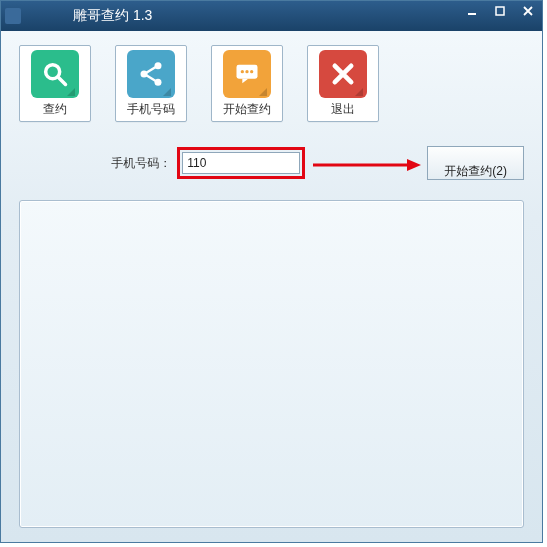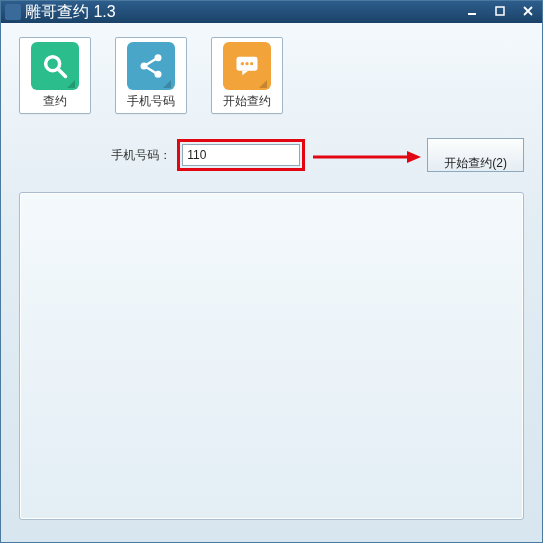--- a/index.html
+++ b/index.html
@@ -12,27 +12,28 @@
     overflow: hidden;
   }
   .window {
     width: 543px;
     height: 543px;
     background: linear-gradient(to bottom, #f5fafd 0%, #e3edf4 40%, #d8e6ef 100%);
     border: 1px solid #4a7aa0;
     position: relative;
   }
   .titlebar {
-    height: 22px;
+    height: 30px;
     background: linear-gradient(to bottom, #2d5d8c, #1a4268);
     display: flex;
     align-items: center;
     color: #fff;
-    font-size: 16px;
-    position: relative;
+    font-size: 14px;
+    position: relative;
+    gap: 48px;
   }
   .titlebar .icon {
     width: 16px; height: 16px;
     margin: 0 4px;
     background: #3a6a9a;
     border-radius: 2px;
     display:inline-block;
   }
   .titlebar .title { flex: 1; }
   .winbtns { display: flex; height: 100%; }
@@ -186,20 +187,28 @@
               <rect x="3" y="4" width="18" height="12" rx="2" fill="#fff"></rect>
               <polygon points="8,16 8,20 13,16" fill="#fff"></polygon>
               <circle cx="8" cy="10" r="1.4" fill="#f2a33a"></circle>
               <circle cx="12" cy="10" r="1.4" fill="#f2a33a"></circle>
               <circle cx="16" cy="10" r="1.4" fill="#f2a33a"></circle>
             </svg>
         </div>
         <span class="label">开始查约</span>
       </div>
 
+      <div class="tool">
+        <div class="tile red">
+          <svg viewBox="0 0 24 24">
+              <path d="M5 5 L19 19 M19 5 L5 19" stroke="#fff" stroke-width="4" stroke-linecap="round"></path>
+            </svg>
+        </div>
+        <span class="label">退出</span>
+      </div>
 
     </div>
 
     <div class="formrow">
       <span class="lbl">手机号码：</span>
       <span class="phone-wrap">
         <input class="phone-input" type="text" value="110" style="">
       </span>
       <span class="arrow">
         <svg width="110" height="16" viewBox="0 0 110 16">

